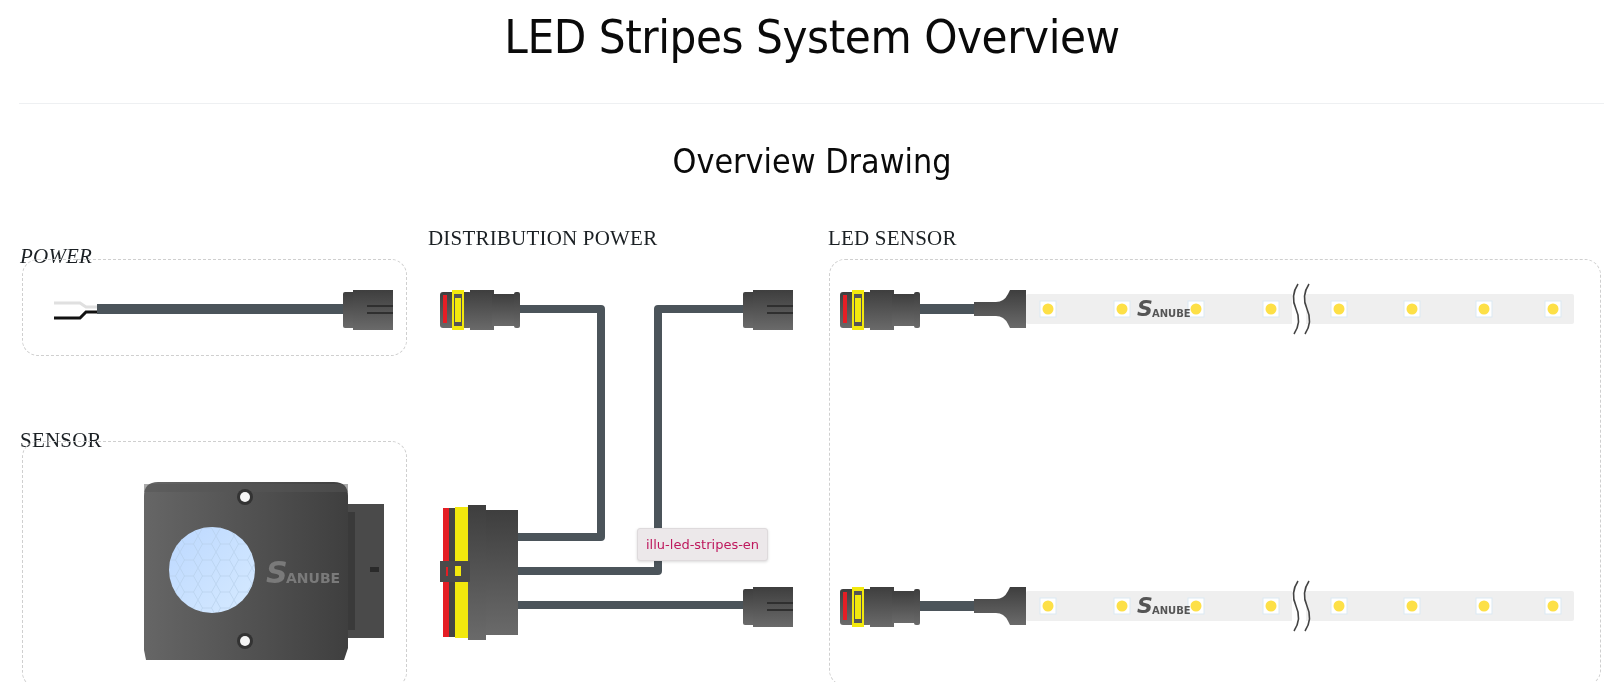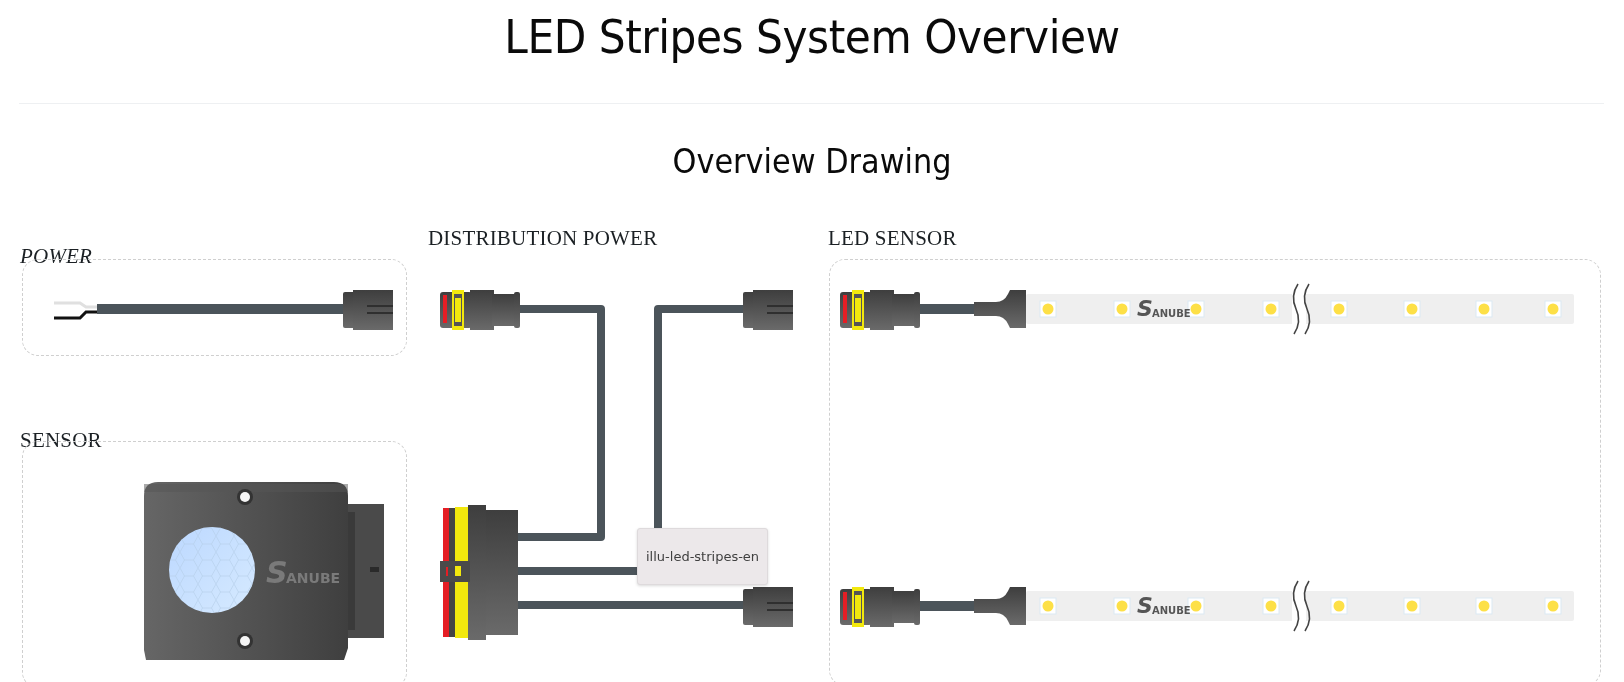--- a/index.html
+++ b/index.html
@@ -3,21 +3,21 @@
 <meta charset="utf-8">
 <style>
   html, body { margin: 0; padding: 0; background: #ffffff; }
   body { width: 1624px; height: 682px; overflow: hidden; position: relative; font-family: "DejaVu Sans", sans-serif; color: #111; }
   .page-title { position: absolute; left: 0; top: 10px; width: 1624px; text-align: center; font-family: "DejaVu Sans", sans-serif; font-size: 46px; font-weight: 400; letter-spacing: -0.5px; transform: scaleX(0.92); color: #0a0a0a; }
   .divider { position: absolute; left: 19px; top: 103px; width: 1585px; height: 1px; background: #eef0f2; }
   .section-title { position: absolute; left: 0; top: 142px; width: 1624px; text-align: center; font-family: "DejaVu Sans", sans-serif; font-size: 33px; transform: scaleX(0.92); color: #0a0a0a; }
   .group-label { position: absolute; font-family: "Liberation Serif", serif; font-size: 21px; color: #1b2024; letter-spacing: 0.2px; }
   .dash-box { position: absolute; border: 1.5px dashed #cfcfcf; border-radius: 16px; }
   svg.drawing { position: absolute; left: 0; top: 0; }
-  .tooltip { position: absolute; left: 637px; top: 528px; padding: 20px 8px; background: #ece8ea; border: 1px solid #dedadc; border-radius: 3px; font-family: "DejaVu Sans", sans-serif; font-size: 13px; color: #404040; box-shadow: 0 1px 3px rgba(0,0,0,0.15); }
+  .tooltip { position: absolute; left: 637px; top: 528px; padding: 8px 8px; background: #ece8ea; border: 1px solid #dedadc; border-radius: 3px; font-family: "DejaVu Sans", sans-serif; font-size: 13px; color: #be185d; box-shadow: 0 1px 3px rgba(0,0,0,0.15); }
 </style>
 </head>
 <body>
 
 <div class="page-title">LED Stripes System Overview</div>
 <div class="divider"></div>
 <div class="section-title">Overview Drawing</div>
 
 <div class="group-label" style="left:20px; top:244px;font-style:italic;">POWER</div>
 <div class="group-label" style="left:20px; top:400px;margin-top:28px;">SENSOR</div>

